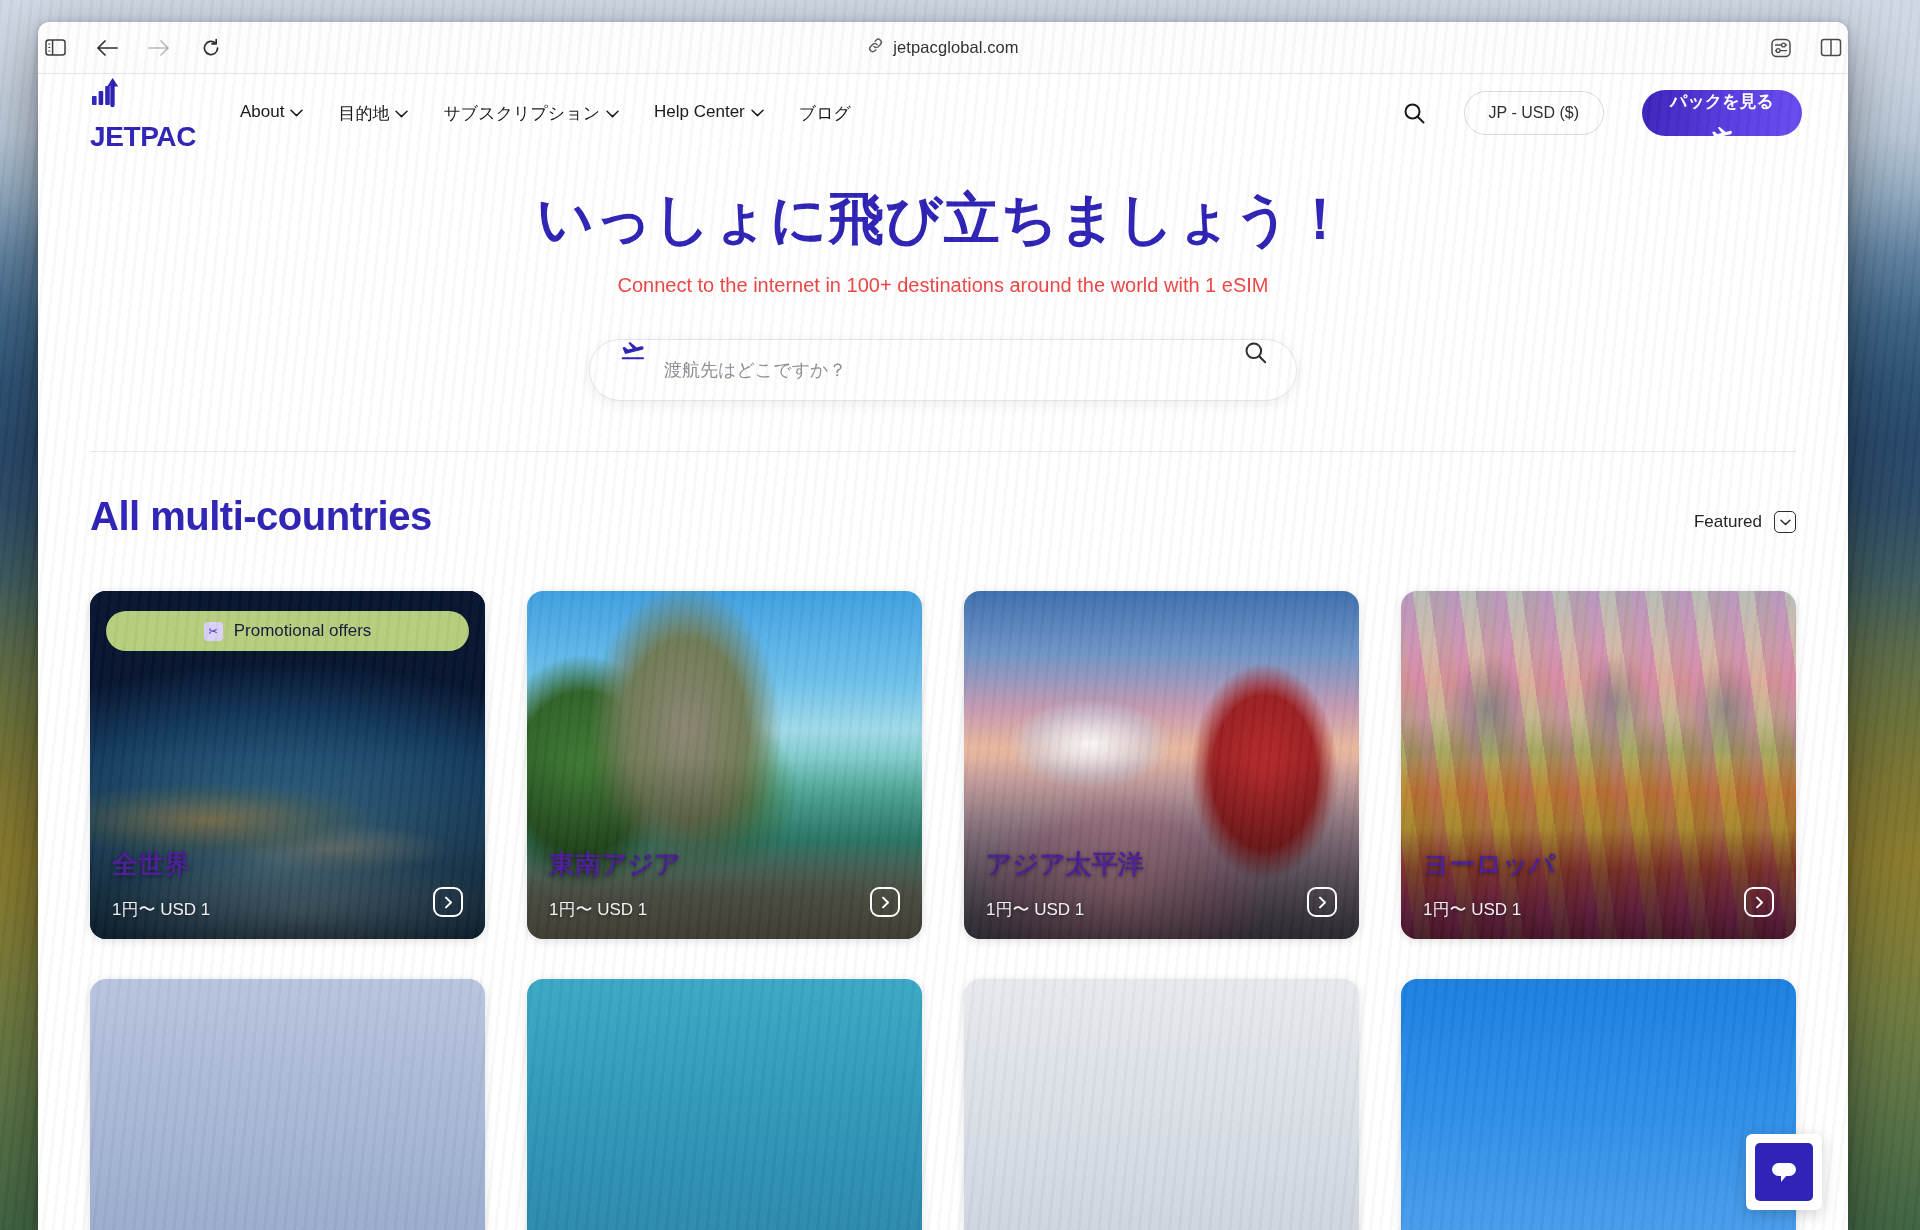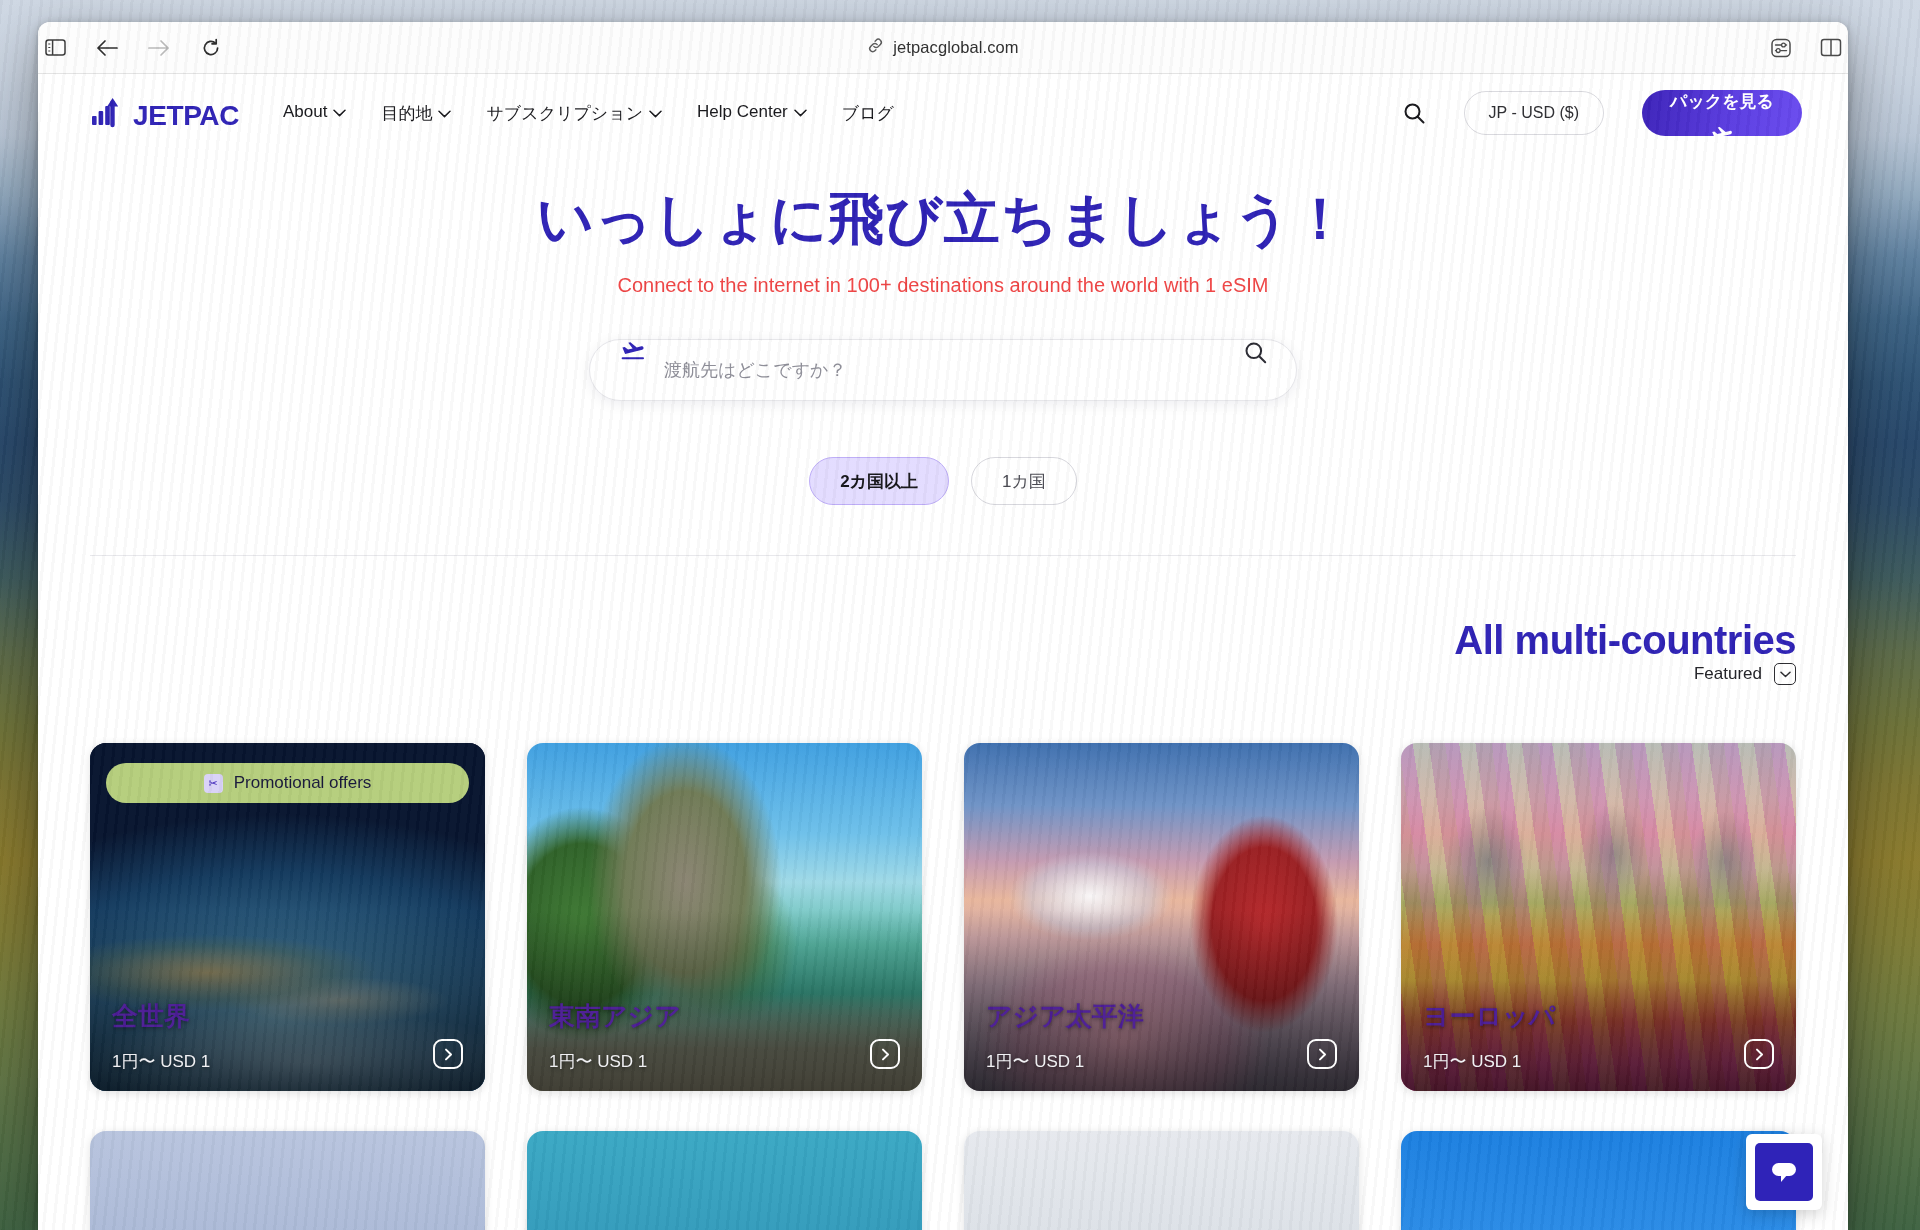--- a/index.html
+++ b/index.html
@@ -92,21 +92,21 @@
   }
 
   
   #site-header {
     height: 78px;
     display: flex; align-items: center;
     padding: 0 46px 0 52px;
     gap: 0;
     background: #fff;
   }
-  #logo { display: flex; align-items: flex-end; gap: 9px; cursor: pointer; }
+  #logo { display: flex; align-items: flex-start; gap: 9px; cursor: pointer; flex-direction: column; }
   #logo-text {
     font-size: 28px; font-weight: 800; letter-spacing: -0.4px;
     color: #2e22b5;
   }
   #main-nav {
     display: flex; align-items: flex-start;
     gap: 35px;
     margin-left: 44px;
   }
   .nav-item {
@@ -210,22 +210,22 @@
   }
 
   
   #divider {
     margin: 50px 52px 0;
     border-top: 1px solid #e8e8ec;
   }
 
   
   #section-head {
-    margin: 62px 52px 0;
-    display: flex; align-items: flex-end; justify-content: space-between; flex-direction: column;
+    margin: 42px 52px 0;
+    display: flex; align-items: flex-end; justify-content: space-between;
   }
   #section-title {
     font-size: 40px; font-weight: 800; color: #2e22b5;
     letter-spacing: -0.5px;
   }
   #sort-control {
     display: flex; align-items: center; gap: 12px;
     font-size: 17px; color: #222227;
     cursor: pointer;
     padding-bottom: 6px;
@@ -526,28 +526,20 @@
           </span>
           <input id="search-input" type="text" placeholder="渡航先はどこですか？" style="">
           <span style="cursor:pointer;display:flex;">
             <svg width="25" height="25" viewBox="0 0 25 25" fill="none">
               <circle cx="10.8" cy="10.8" r="7.3" stroke="#2a2a32" stroke-width="2"></circle>
               <line x1="16.2" y1="16.2" x2="22.2" y2="22.2" stroke="#2a2a32" stroke-width="2" stroke-linecap="round"></line>
             </svg>
           </span>
         </div>
 
-        <div id="filters">
-          <div class="filter-pill active">
-            <span>2カ国以上</span>
-          </div>
-          <div class="filter-pill">
-            <span>1カ国</span>
-          </div>
-        </div>
       </div>
 
       <div id="divider"></div>
 
       <div id="section-head">
         <div id="section-title">All multi-countries</div>
         <div id="sort-control">
           <span>Featured</span>
           <span class="sort-box">
             <svg width="11" height="7" viewBox="0 0 11 7" fill="none">

